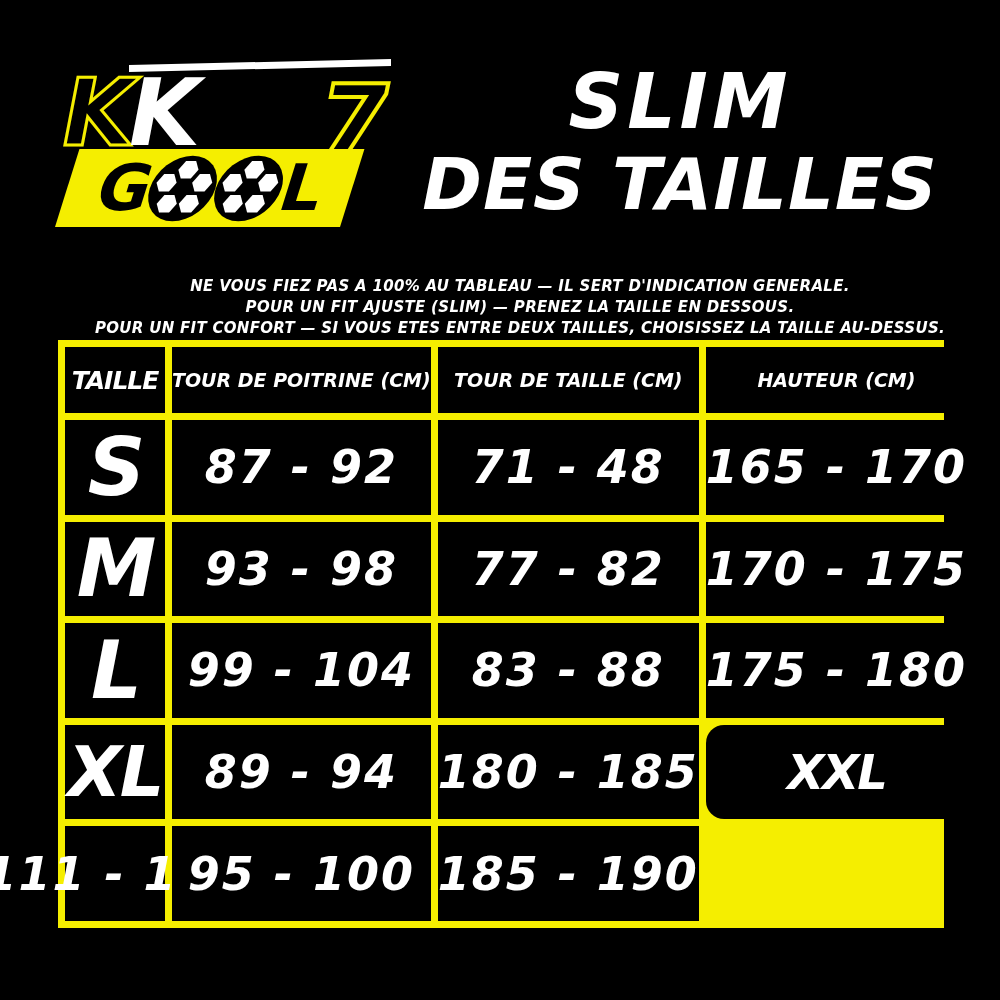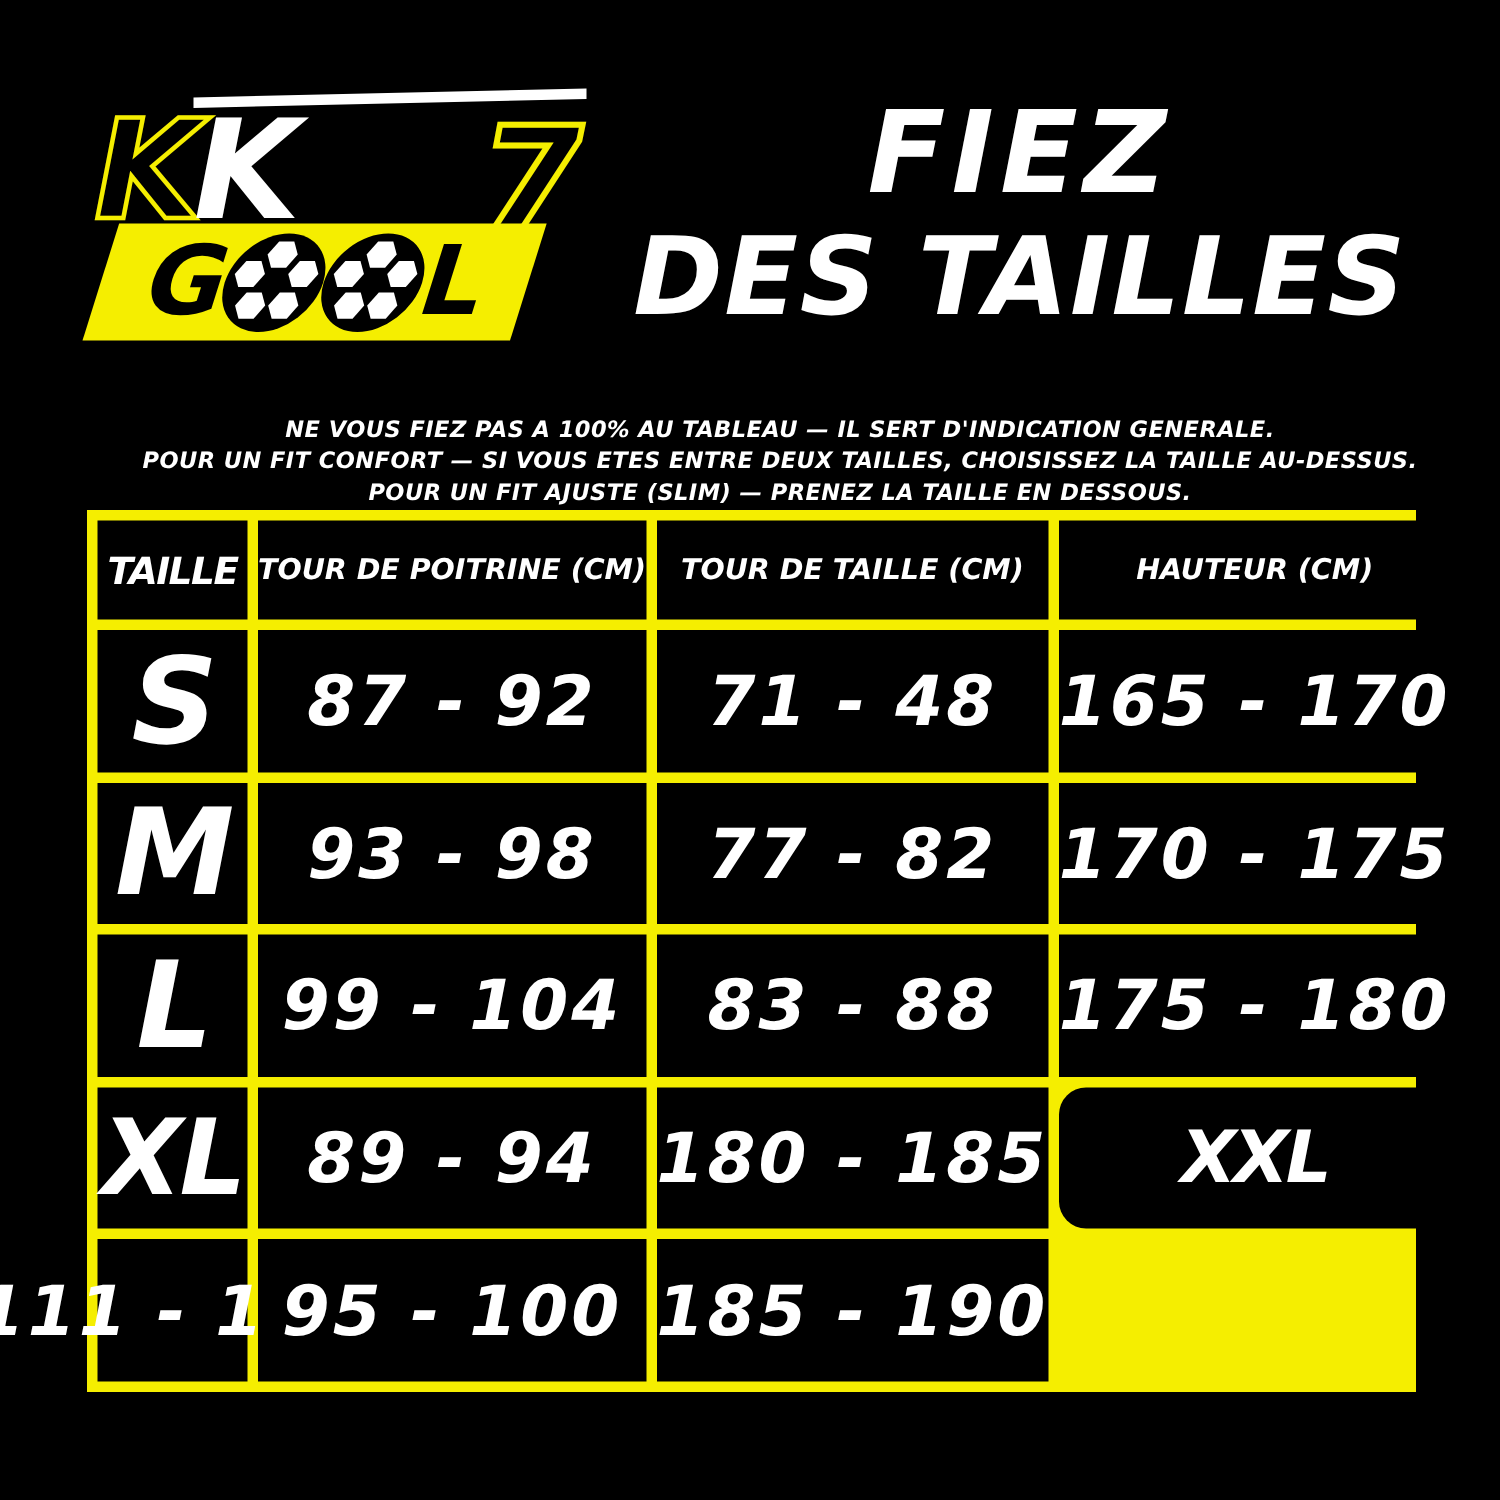--- a/index.html
+++ b/index.html
@@ -109,28 +109,28 @@
         <polygon fill="#FFFFFF" points="81.5,72.7 74,85.7 59,85.7 51.5,72.7 59,59.7 74,59.7"></polygon>
         <polygon fill="#FFFFFF" points="48.5,72.7 41,85.7 26,85.7 18.5,72.7 26,59.7 41,59.7"></polygon>
         <polygon fill="#FFFFFF" points="38.4,41.3 30.9,54.3 15.9,54.3 8.4,41.3 15.9,28.3 30.9,28.3"></polygon>
       </svg>
 
       <span class="gool-letter">L</span>
     </div>
   </div>
 
   <div class="title">
-    <div class="title-line1">FIEZ</div>
+    <div class="title-line1">SLIM</div>
     <div class="title-line2">DES TAILLES</div>
   </div>
 
   <div class="disclaimer">
     <div>NE VOUS FIEZ PAS A 100% AU TABLEAU — IL SERT D'INDICATION GENERALE.</div>
+    <div>POUR UN FIT AJUSTE (SLIM) — PRENEZ LA TAILLE EN DESSOUS.</div>
     <div>POUR UN FIT CONFORT — SI VOUS ETES ENTRE DEUX TAILLES, CHOISISSEZ LA TAILLE AU-DESSUS.</div>
-    <div>POUR UN FIT AJUSTE (SLIM) — PRENEZ LA TAILLE EN DESSOUS.</div>
   </div>
 
   <div class="size-table">
       <div class="cell header-cell first">TAILLE</div>
       <div class="cell header-cell">TOUR DE POITRINE (CM)</div>
       <div class="cell header-cell">TOUR DE TAILLE (CM)</div>
       <div class="cell header-cell">HAUTEUR (CM)</div>
       <div class="cell size-cell">S</div>
       <div class="cell value-cell">87 - 92</div>
       <div class="cell value-cell">71 - 48</div>

